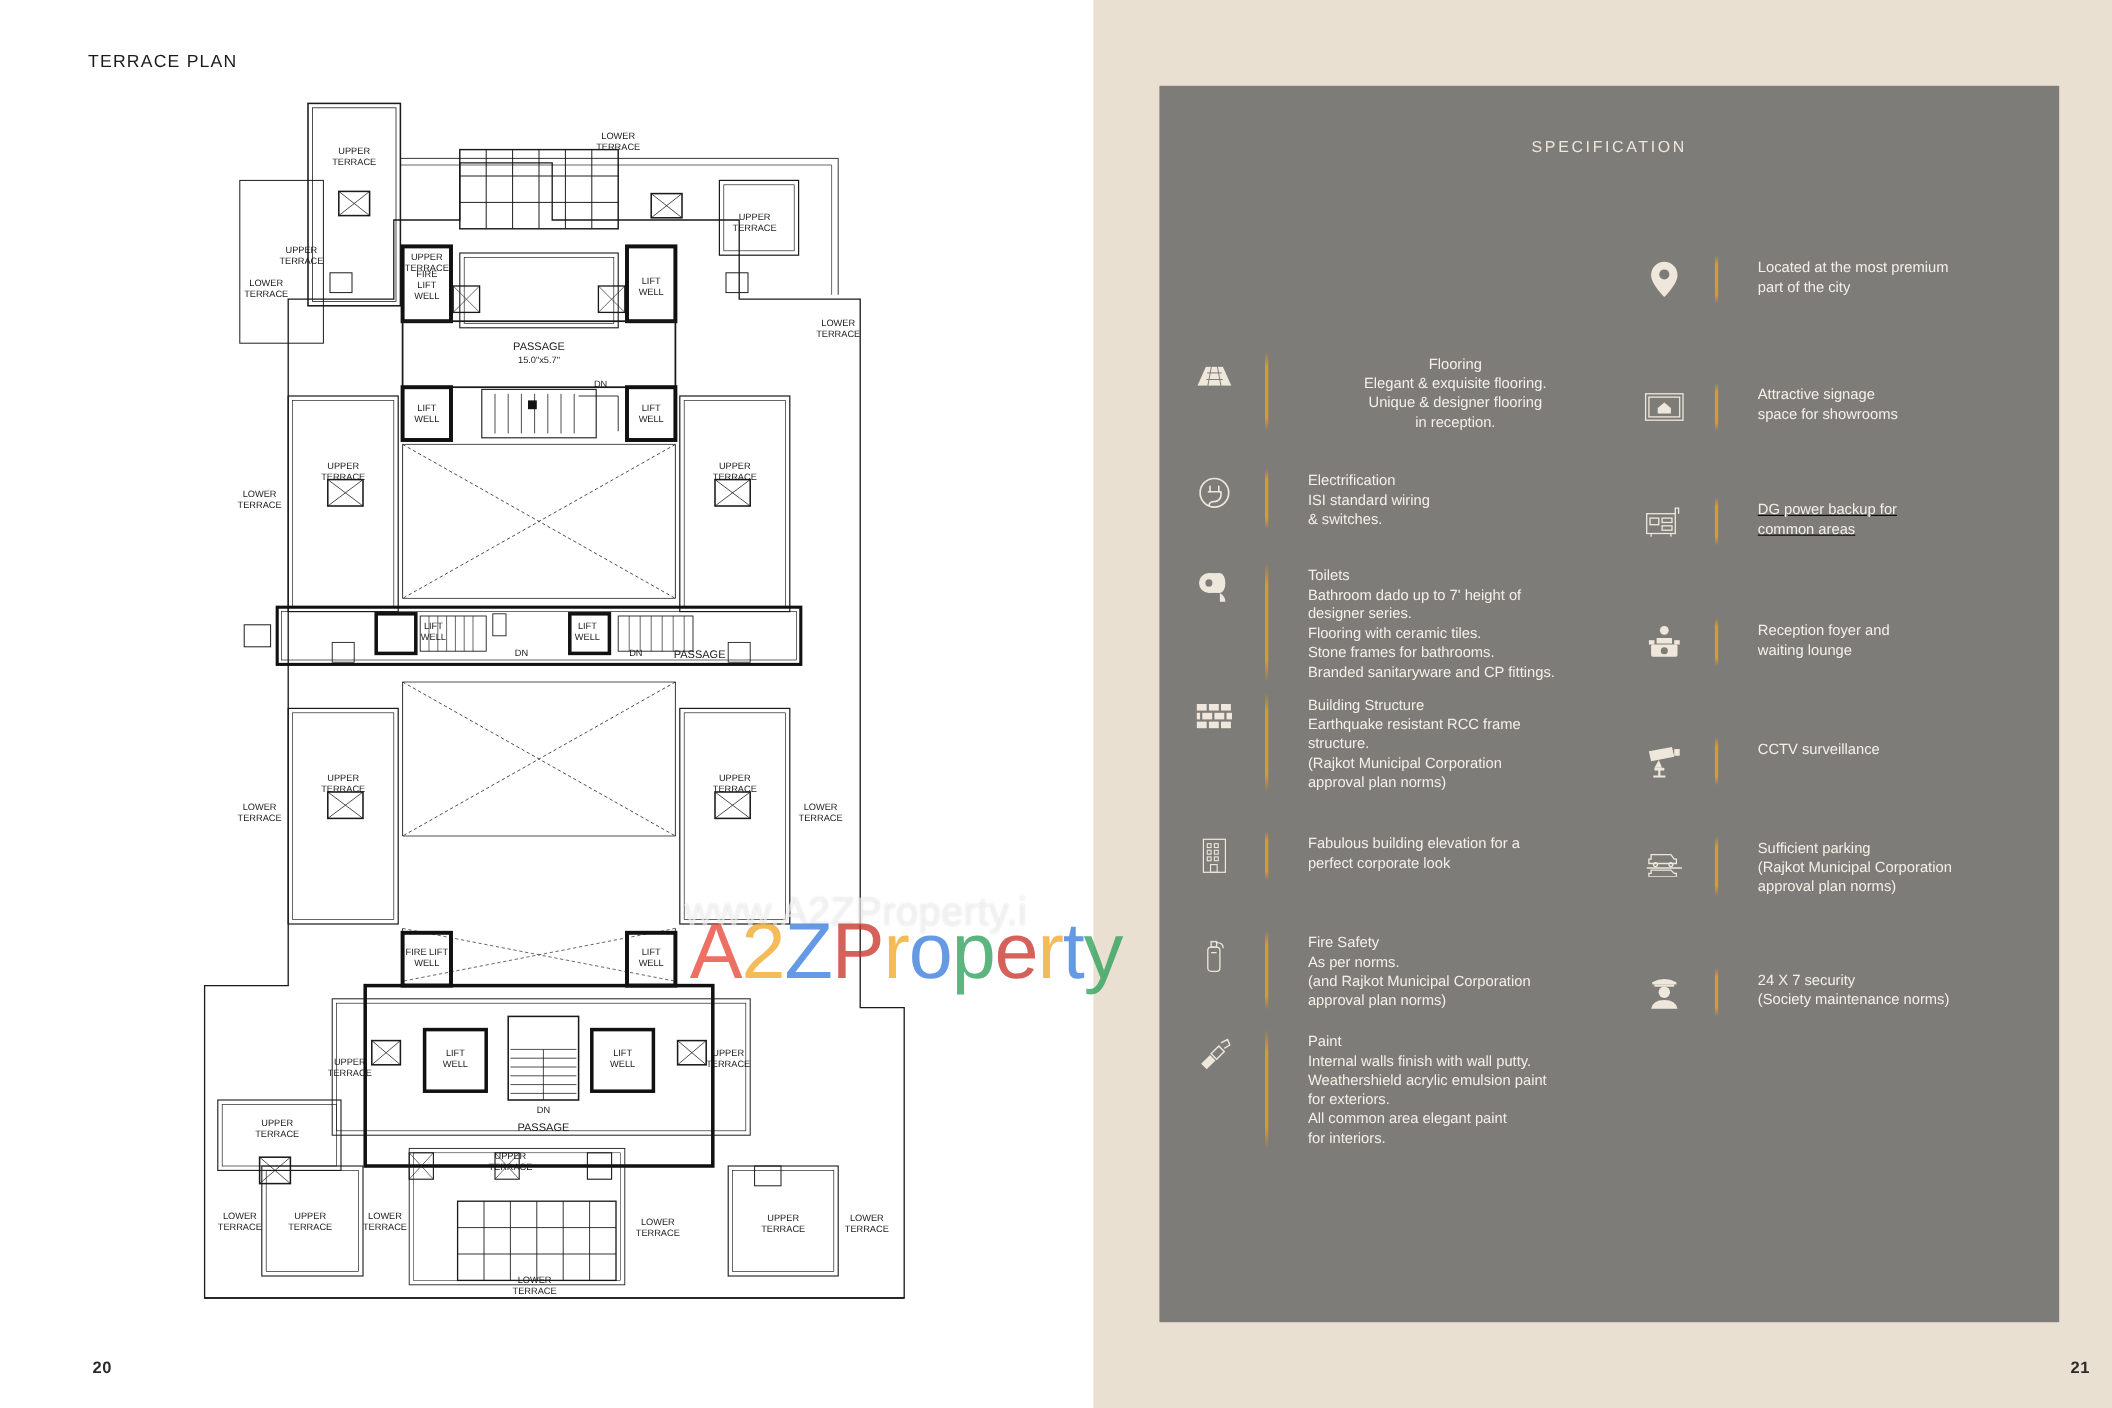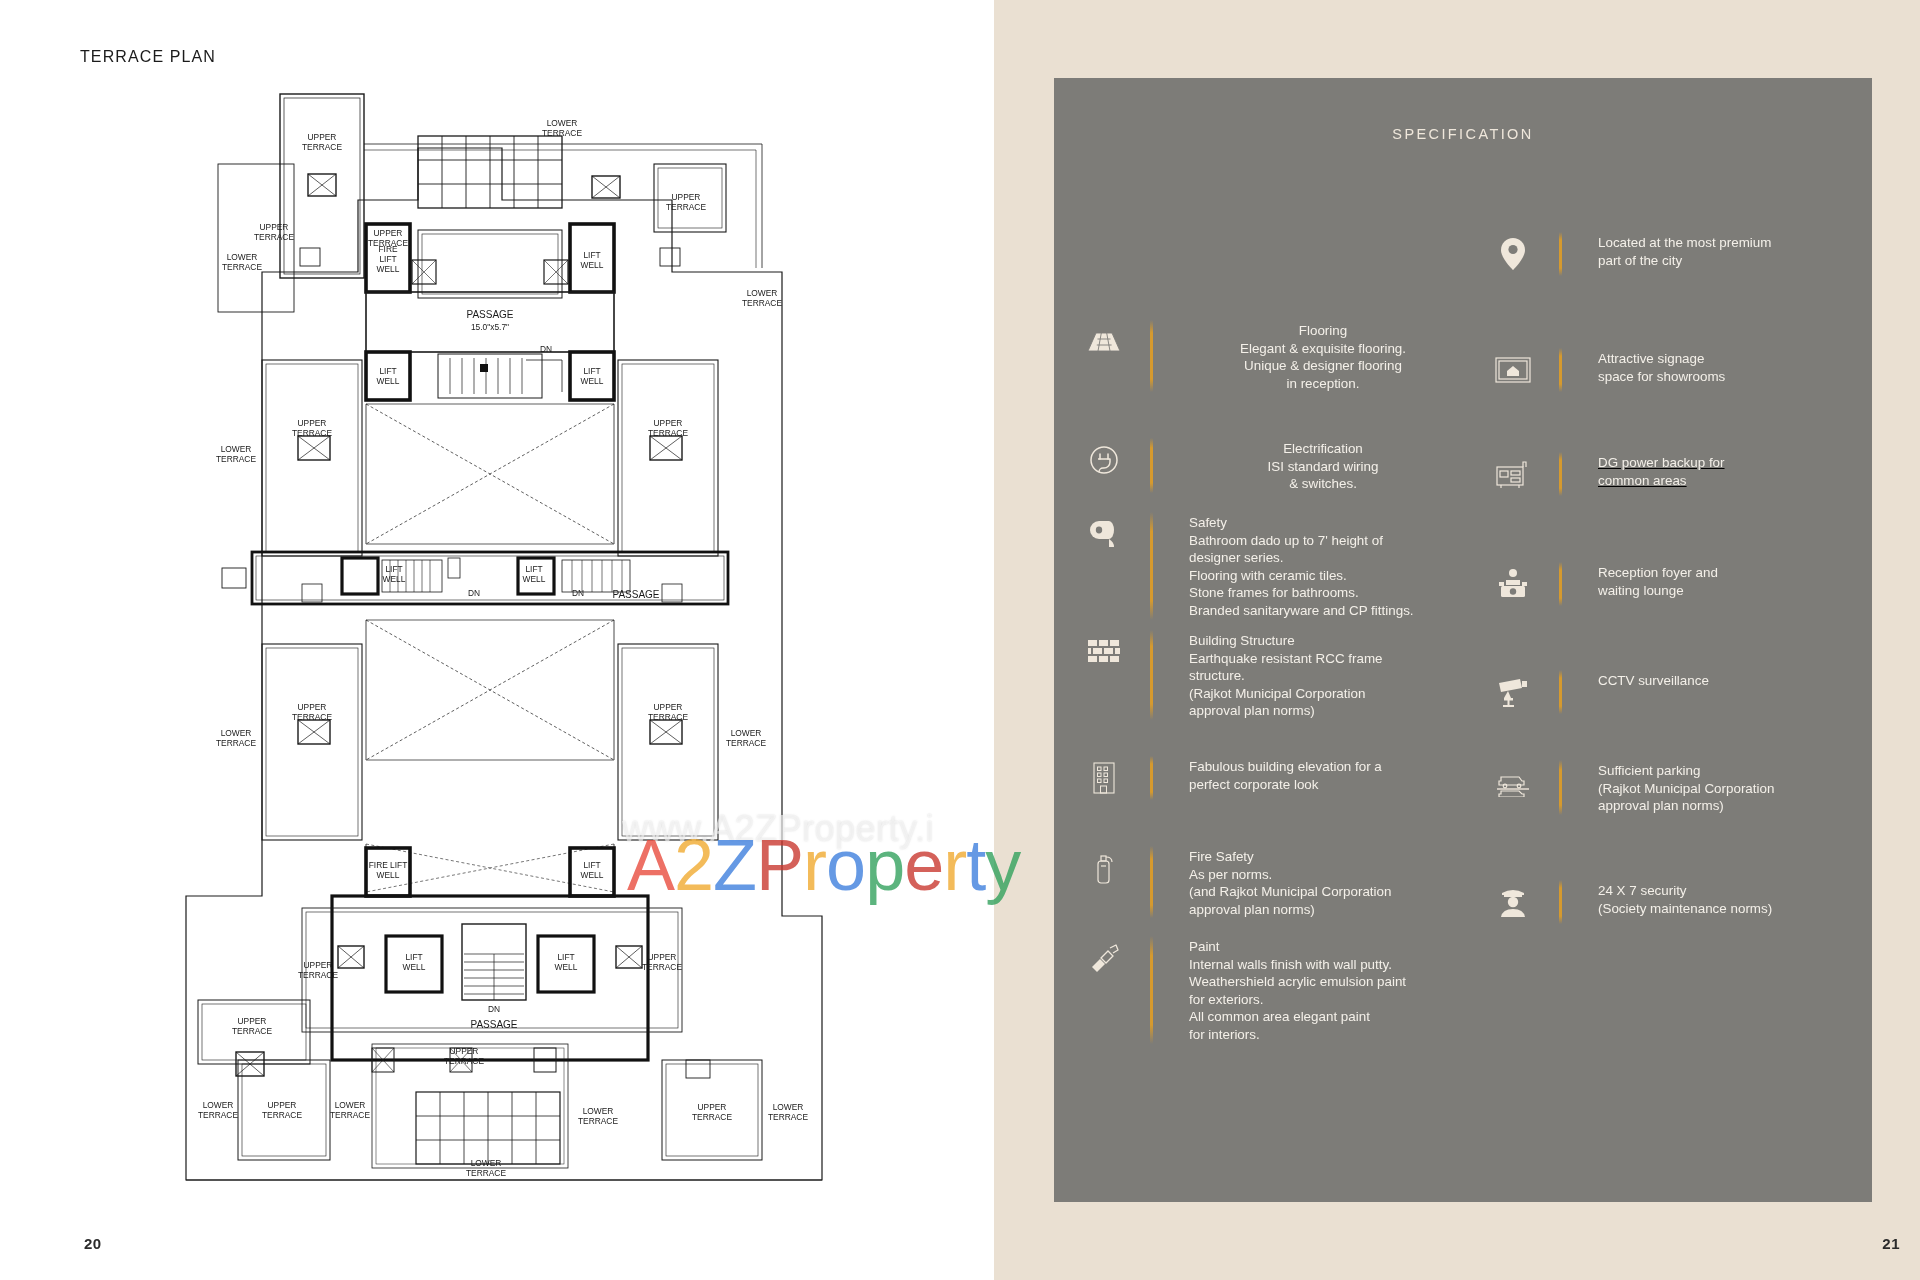--- a/index.html
+++ b/index.html
@@ -418,21 +418,21 @@
                 </svg>
               </div>
               <div class="spec-rule" style="min-height: 54.912px;"></div>
               <div class="spec-text">
                 <span class="hdr">Flooring</span>
                 <span class="ln">Elegant &amp; exquisite flooring.</span>
                 <span class="ln">Unique &amp; designer flooring</span>
                 <span class="ln">in reception.</span>
               </div>
             </div>
-            <div class="spec-item" style="top: 268px; text-align: center;">
+            <div class="spec-item" style="top: 256px;">
               <div class="spec-icon">
                 <svg width="32" height="32" viewBox="0 0 32 32" fill="none" stroke="#efe7db" stroke-width="1.5">
                   <circle cx="16" cy="16" r="13"></circle>
                   <path d="M12 10 V15 M20 10 V15" stroke-linecap="round"></path>
                   <path d="M10 15 H22 V18 a6 6 0 0 1 -6 6 h-1 a4 4 0 0 0 -4 4" stroke-linejoin="round"></path>
                 </svg>
               </div>
               <div class="spec-rule" style="min-height: 41.184px;"></div>
               <div class="spec-text">
                 <span class="hdr">Electrification</span>
@@ -445,21 +445,21 @@
                 <svg width="34" height="30" viewBox="0 0 34 30" fill="#efe7db">
                   <ellipse cx="12" cy="11" rx="9" ry="9"></ellipse>
                   <rect x="12" y="2" width="10" height="18"></rect>
                   <ellipse cx="22" cy="11" rx="5" ry="9" fill="#efe7db"></ellipse>
                   <ellipse cx="12" cy="11" rx="3.2" ry="3.4" fill="#7d7c78"></ellipse>
                   <path d="M22 20 q5 3 5 8 h-5 z"></path>
                 </svg>
               </div>
               <div class="spec-rule" style="min-height: 82.368px;"></div>
               <div class="spec-text">
-                <span class="hdr">Safety</span>
+                <span class="hdr">Toilets</span>
                 <span class="ln">Bathroom dado up to 7' height of</span>
                 <span class="ln">designer series.</span>
                 <span class="ln">Flooring with ceramic tiles.</span>
                 <span class="ln">Stone frames for bathrooms.</span>
                 <span class="ln">Branded sanitaryware and CP fittings.</span>
               </div>
             </div>
             <div class="spec-item" style="top: 460px;">
               <div class="spec-icon">
                 <svg width="34" height="28" viewBox="0 0 34 28">

